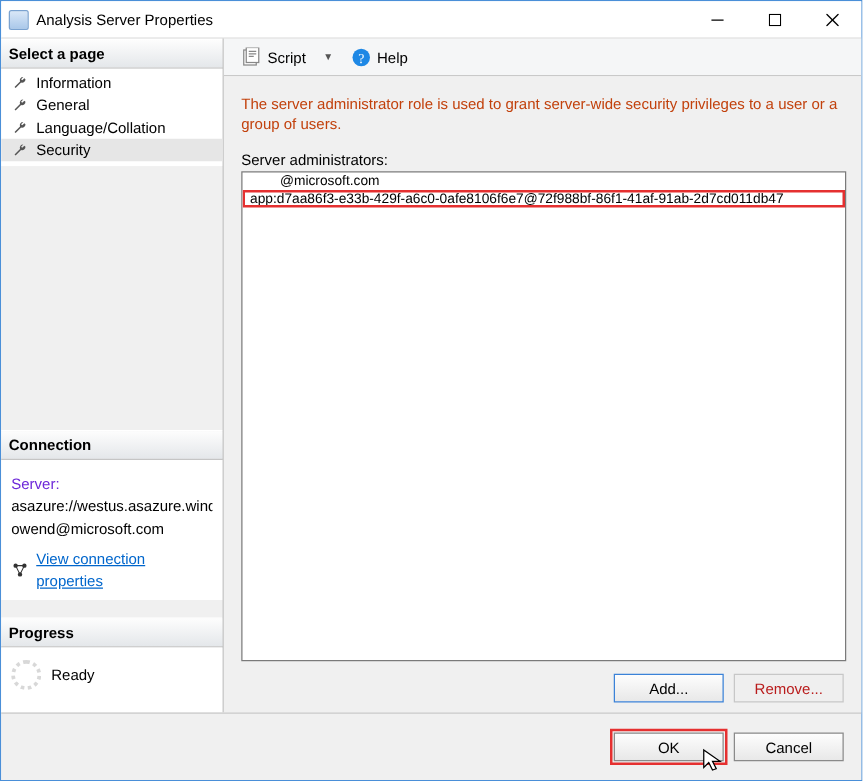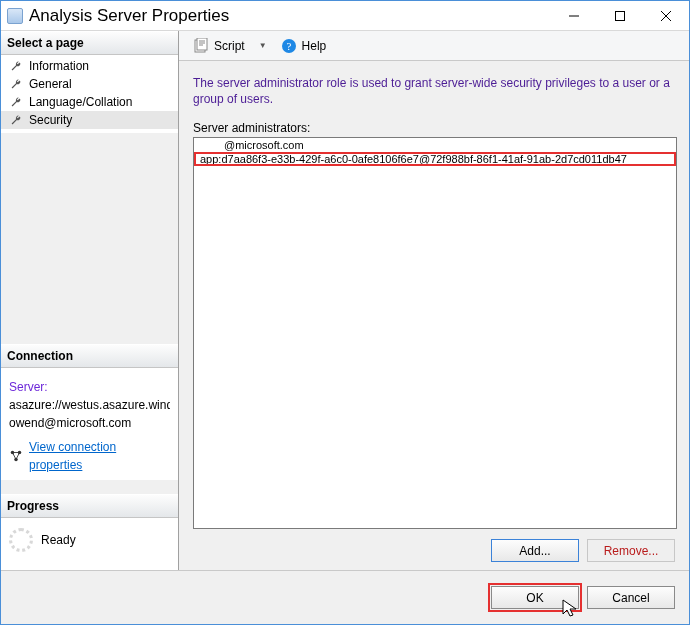--- a/index.html
+++ b/index.html
@@ -1,20 +1,20 @@
 <!DOCTYPE html>
 <html><head>
 <meta charset="utf-8">
 <style>
   * { box-sizing: border-box; }
   html, body { margin:0; padding:0; font-family: "Segoe UI", Tahoma, sans-serif; font-size:12px; color:#000; background:#fff; }
   .window { width:690px; height:625px; border:1px solid #4a8fd8; display:flex; flex-direction:column; background:#fff; }
   .titlebar { height:30px; display:flex; align-items:center; background:#fff; border-bottom:1px solid #d9d9d9; }
   .title-icon { width:16px; height:16px; margin:0 6px; background:linear-gradient(#d9e7f7,#aac8ea); border:1px solid #7aa2d0; border-radius:2px; }
-  .title-text { flex:1; font-size:17px; }
+  .title-text { flex:1; font-size:12px; }
   .win-controls { display:flex; height:100%; }
   .win-btn { width:46px; display:flex; align-items:center; justify-content:center; }
   .win-btn svg { stroke:#000; }
   .body { flex:1; display:flex; min-height:0; }
   
   .left { width:178px; border-right:1px solid #a0a0a0; display:flex; flex-direction:column; background:#f0f0f0; }
   .section-head { background:linear-gradient(#fdfdfd,#e4e7ea); border-top:1px solid #fff; border-bottom:1px solid #c5c5c5; padding:4px 6px; font-weight:bold; font-size:12px; }
   .nav-list { background:#fff; padding:2px 0 4px 0; }
   .nav-item { display:flex; align-items:center; gap:6px; padding:2px 8px; cursor:default; }
   .nav-item.selected { background:#e6e6e6; }
@@ -30,21 +30,21 @@
   .spinner { width:24px; height:24px; border:3px dotted #d8d8d8; border-radius:50%; }
   .left-bottom-filler { background:#f0f0f0; }
   
   .right { flex:1; display:flex; flex-direction:column; background:#f0f0f0; }
   .toolbar { height:30px; border-bottom:1px solid #c9c9c9; display:flex; align-items:center; padding:0 10px; gap:6px; background:#f5f6f7; }
   .t-script { display:inline-flex; align-items:center; gap:5px; padding:2px 4px; }
   .t-drop { font-size:8px; color:#555; padding:0 4px; }
   .t-help { display:inline-flex; align-items:center; gap:5px; padding:2px 4px; }
   .t-icon { width:16px; height:16px; }
   .main { flex:1; padding:14px 12px 8px 14px; display:flex; flex-direction:column; background:#f0f0f0; }
-  .intro { font-size:12px; color:#4c1d95; line-height:1.35; margin-bottom:14px; }
+  .intro { font-size:12px; color:#c2410c; line-height:1.35; margin-bottom:14px; }
   .list-label { margin-bottom:2px; }
   .listbox { flex:1; background:#fff; border:1px solid #7a7a7a; padding:0; overflow:auto; font-size:11px; }
   .list-row { padding:1px 6px 1px 30px; white-space:nowrap; }
   .list-row.hl { background:#fff; outline:2px solid #e53030; outline-offset:-2px; padding-left:6px; }
   .list-btns { display:flex; justify-content:flex-end; gap:8px; padding:10px 2px 0 0; }
   .btn { min-width:88px; height:23px; border:1px solid #8a8a8a; background:linear-gradient(#fdfdfd,#e8e8e8); font-size:12px; padding:0 10px; cursor:default; display:inline-flex; align-items:center; justify-content:center; }
   .btn.primary { border:1px solid #3b82d8; }
   .btn.disabled { color:#b91c1c; background:#efefef; border-color:#c7c7c7; }
   .btn.hl { outline:2px solid #e53030; outline-offset:1px; }
   

